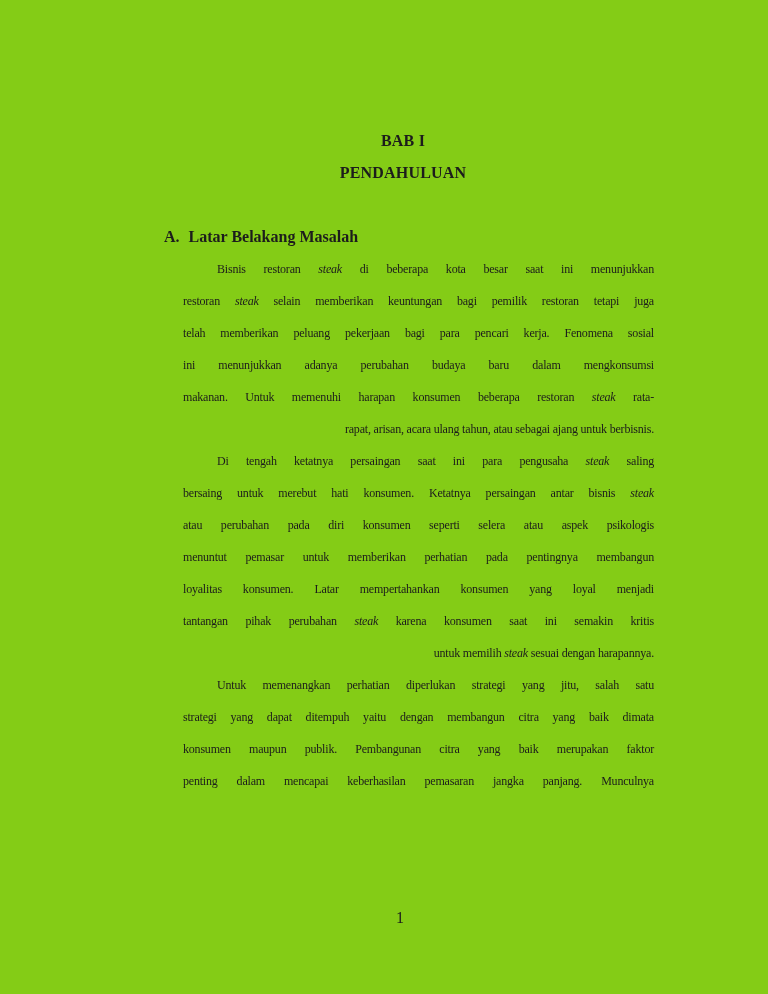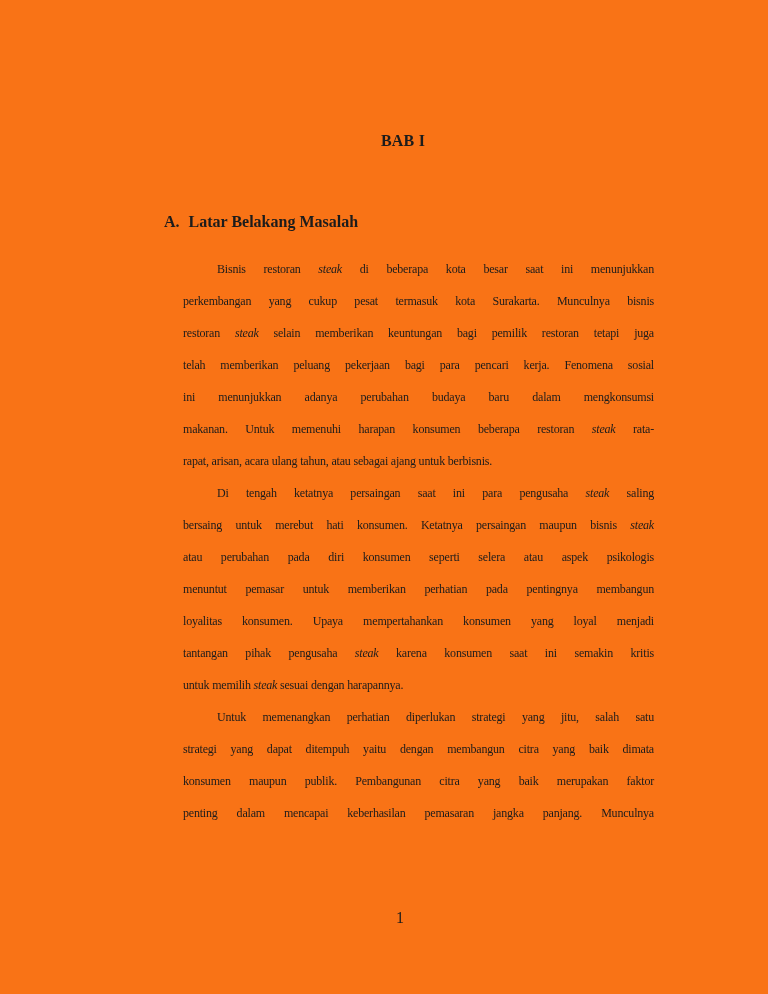--- a/index.html
+++ b/index.html
@@ -4,42 +4,42 @@
 <style>
   html, body {
     margin: 0;
     padding: 0;
     background: #ffffff;
   }
   .sheet {
     position: relative;
     width: 768px;
     height: 994px;
-    background: #f97316;
+    background: #84cc16;
     overflow: hidden;
     font-family: "Liberation Serif", "DejaVu Serif", serif;
     color: #1c1c1c;
   }
   .titles {
     position: absolute;
     top: 125px;
     left: 38px;
     right: 0;
     text-align: center;
   }
   .title-line {
     height: 32px;
     line-height: 32px;
     font-size: 16px;
     font-weight: bold;
     letter-spacing: 0.2px;
   }
   .section {
     position: absolute;
-    top: 206px;
+    top: 221px;
     left: 164px;
     height: 32px;
     line-height: 32px;
     font-size: 16px;
     font-weight: bold;
     white-space: nowrap;
   }
   .section .label {
     margin-left: 9px;
   }
@@ -48,20 +48,21 @@
     top: 253px;
     left: 183px;
     width: 471px;
     font-size: 12px;
     letter-spacing: -0.2px;
   }
   .line {
     height: 32px;
     line-height: 32px;
     white-space: nowrap;
+    text-align: right;
   }
   .line.j {
     text-align: justify;
     text-align-last: justify;
   }
   .line.ind {
     text-indent: 34px;
   }
   .it {
     font-style: italic;
@@ -75,40 +76,40 @@
     font-size: 16px;
   }
 </style>
 </head>
 <body>
 
 <div class="sheet">
 
   <div class="titles">
     <div class="title-line">BAB I</div>
+    <div class="title-line">PENDAHULUAN</div>
   </div>
 
   <div class="section">
     <span class="marker">A.</span><span class="label">Latar Belakang Masalah</span>
   </div>
 
   <div class="body">
       <div class="line j ind"><span>Bisnis restoran </span><span class="it">steak</span><span> di beberapa kota besar saat ini menunjukkan</span></div>
-      <div class="line j"><span>perkembangan yang cukup pesat termasuk kota Surakarta. Munculnya bisnis</span></div>
       <div class="line j"><span>restoran </span><span class="it">steak</span><span> selain memberikan keuntungan bagi pemilik restoran tetapi juga</span></div>
       <div class="line j"><span>telah memberikan peluang pekerjaan bagi para pencari kerja. Fenomena sosial</span></div>
       <div class="line j"><span>ini menunjukkan adanya perubahan budaya baru dalam mengkonsumsi</span></div>
       <div class="line j"><span>makanan. Untuk memenuhi harapan konsumen beberapa restoran </span><span class="it">steak</span><span> rata-</span></div>
       <div class="line"><span>rapat, arisan, acara ulang tahun, atau sebagai ajang untuk berbisnis.</span></div>
       <div class="line j ind"><span>Di tengah ketatnya persaingan saat ini para pengusaha </span><span class="it">steak</span><span> saling</span></div>
-      <div class="line j"><span>bersaing untuk merebut hati konsumen. Ketatnya persaingan maupun bisnis </span><span class="it">steak</span></div>
+      <div class="line j"><span>bersaing untuk merebut hati konsumen. Ketatnya persaingan antar bisnis </span><span class="it">steak</span></div>
       <div class="line j"><span>atau perubahan pada diri konsumen seperti selera atau aspek psikologis</span></div>
       <div class="line j"><span>menuntut pemasar untuk memberikan perhatian pada pentingnya membangun</span></div>
-      <div class="line j"><span>loyalitas konsumen. Upaya mempertahankan konsumen yang loyal menjadi</span></div>
-      <div class="line j"><span>tantangan pihak pengusaha </span><span class="it">steak</span><span> karena konsumen saat ini semakin kritis</span></div>
+      <div class="line j"><span>loyalitas konsumen. Latar mempertahankan konsumen yang loyal menjadi</span></div>
+      <div class="line j"><span>tantangan pihak perubahan </span><span class="it">steak</span><span> karena konsumen saat ini semakin kritis</span></div>
       <div class="line"><span>untuk memilih </span><span class="it">steak</span><span> sesuai dengan harapannya.</span></div>
       <div class="line j ind"><span>Untuk memenangkan perhatian diperlukan strategi yang jitu, salah satu</span></div>
       <div class="line j"><span>strategi yang dapat ditempuh yaitu dengan membangun citra yang baik dimata</span></div>
       <div class="line j"><span>konsumen maupun publik. Pembangunan citra yang baik merupakan faktor</span></div>
       <div class="line j"><span>penting dalam mencapai keberhasilan pemasaran jangka panjang. Munculnya</span></div>
     </div>
 
   <div class="footer">1</div>
 
 </div>

